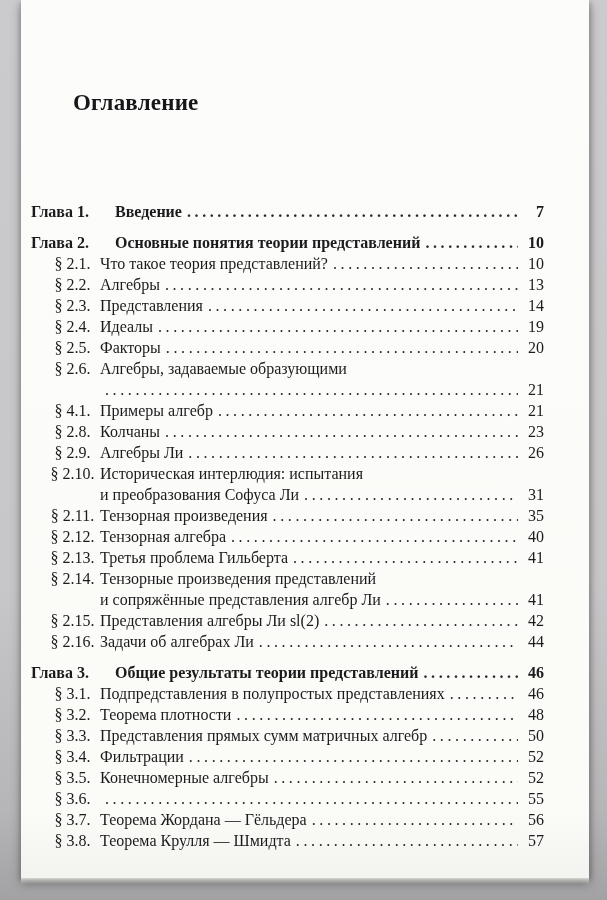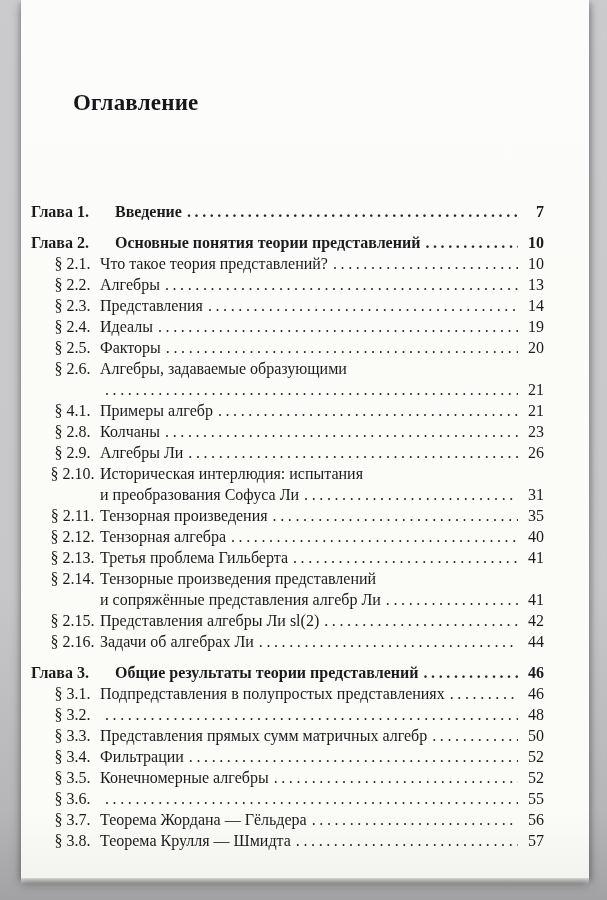--- a/index.html
+++ b/index.html
@@ -295,20 +295,21 @@
         <span class="leader">........................................................................................................................</span>
         <span class="pg">46</span>
       </div>
 
     </div>
   </div>
         <div class="row">
     <span class="num">§ 3.2.</span>
     <div class="body">
       <div class="line">
+        <span class="t">Теорема плотности</span>
         <span class="leader">........................................................................................................................</span>
         <span class="pg">48</span>
       </div>
 
     </div>
   </div>
         <div class="row">
     <span class="num">§ 3.3.</span>
     <div class="body">
       <div class="line">

